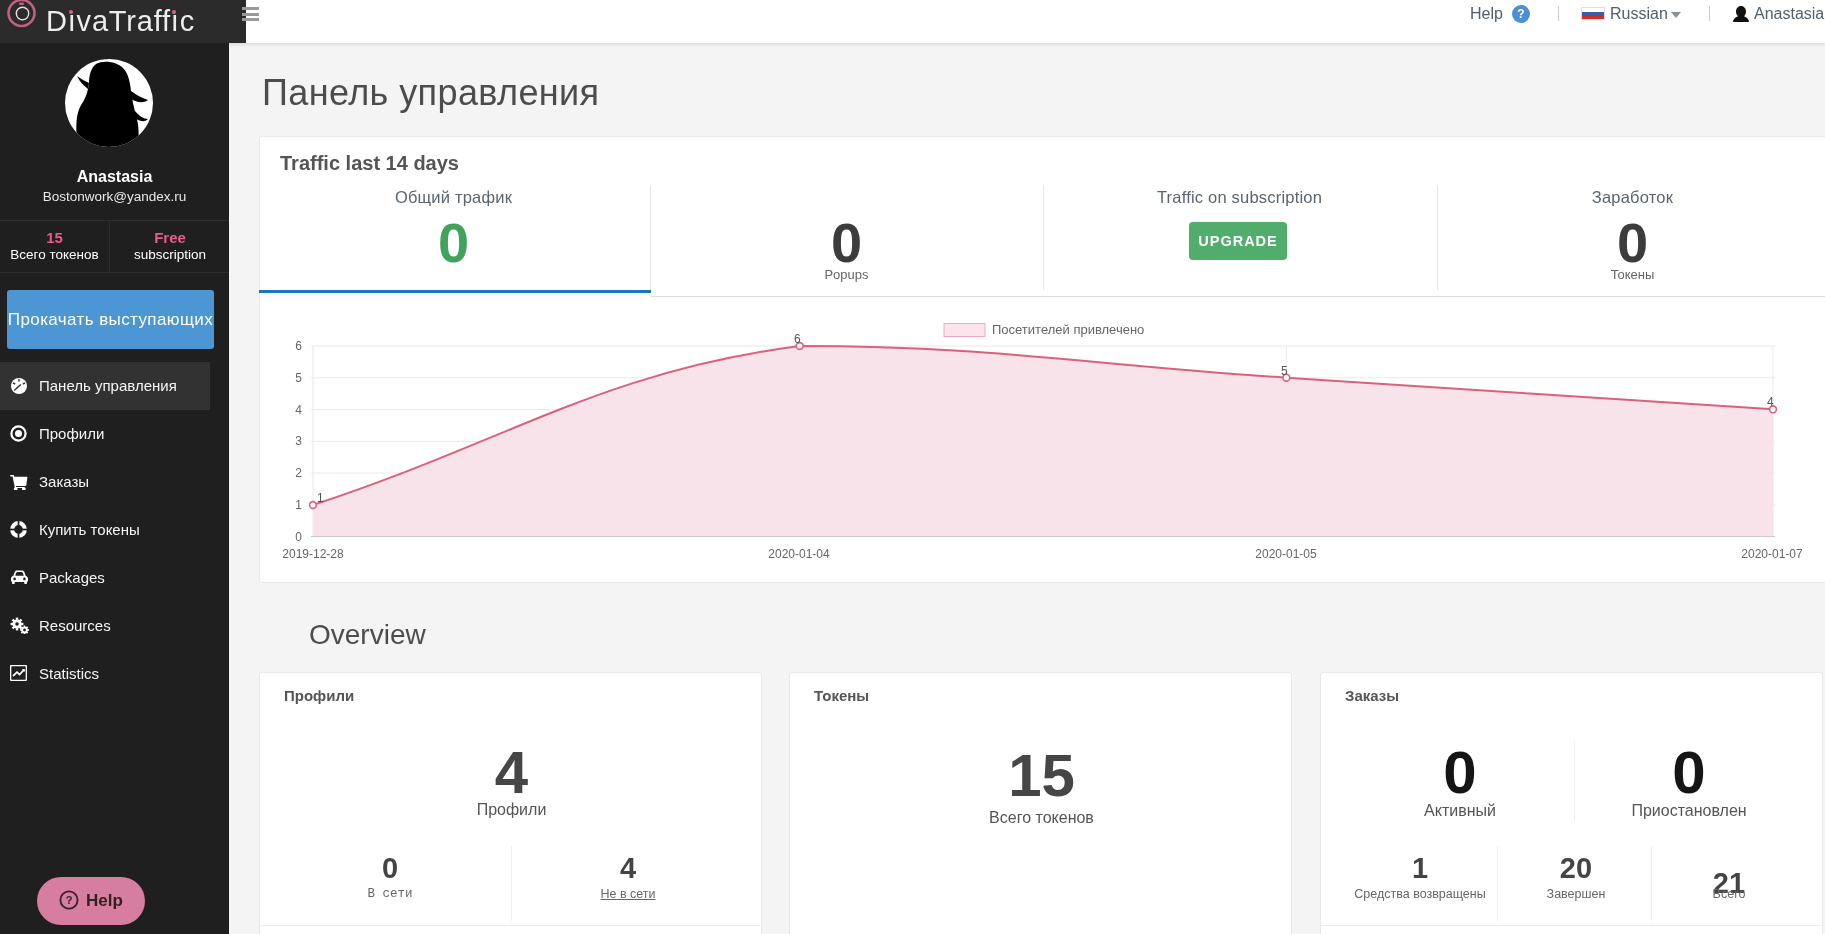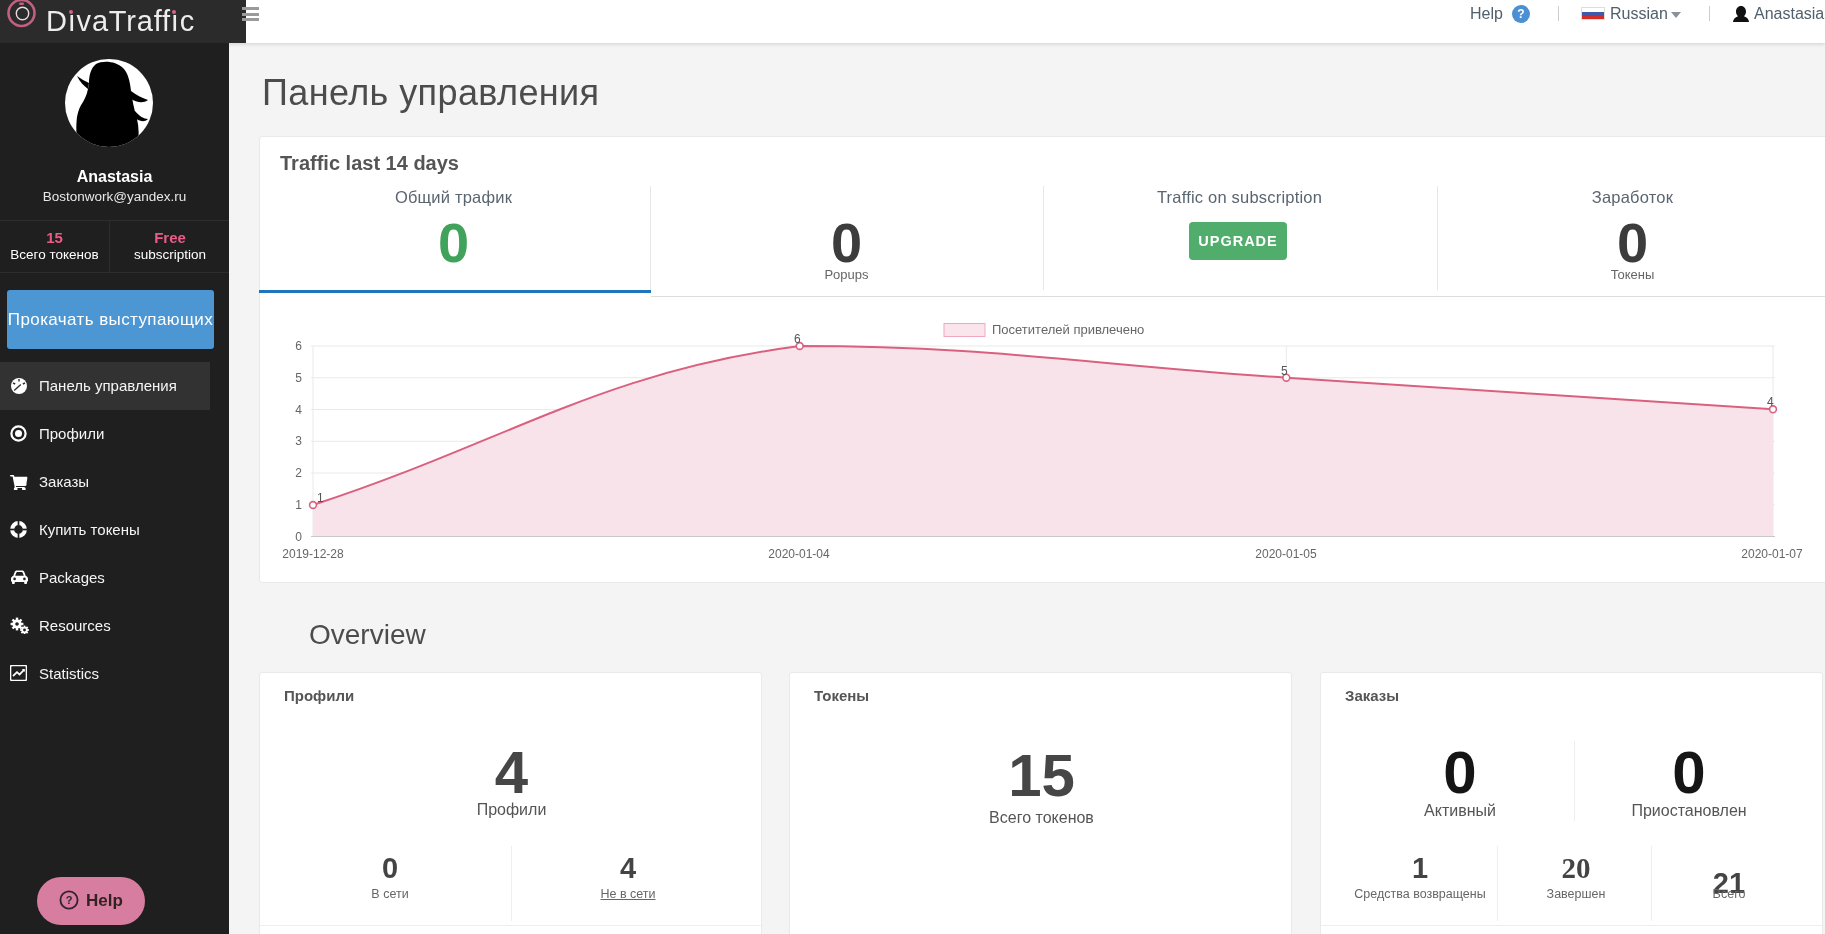--- a/index.html
+++ b/index.html
@@ -241,21 +241,21 @@
     </svg>
   </div>
   <div class="ovtitle">Overview</div>
 
   <div class="ocard" style="left:259px;">
     <div class="ochead">Профили</div>
     <div class="bignum" style="left:0;top:70px;width:503px;font-size:60px;line-height:60px;">4</div>
     <div class="biglbl" style="left:0;top:128px;width:503px;">Профили</div>
     <div class="vdiv" style="left:251px;top:173px;height:75px;"></div>
     <div class="smallnum" style="left:60px;top:181px;width:140px;">0</div>
-    <div class="smalllbl" style="left:60px;top:214px;width:140px;">В сети</div>
+    <div class="smalllbl" style="left:60px;top:214px;width:140px;font-family:Liberation Mono, monospace;">В сети</div>
     <div class="smallnum" style="left:298px;top:181px;width:140px;">4</div>
     <div class="smalllbl" style="left:298px;top:214px;width:140px;text-decoration:underline;">Не в сети</div>
     <div class="hdiv" style="left:0;top:252px;width:503px;"></div>
   </div>
 
   <div class="ocard" style="left:789px;">
     <div class="ochead">Токены</div>
     <div class="bignum" style="left:0;top:73px;width:503px;font-size:60px;line-height:60px;">15</div>
     <div class="biglbl" style="left:0;top:136px;width:503px;">Всего токенов</div>
   </div>
@@ -264,19 +264,19 @@
     <div class="ochead">Заказы</div>
     <div class="bignum" style="left:0px;top:70px;width:278px;font-size:60px;line-height:60px;color:#151515;">0</div>
     <div class="biglbl" style="left:0px;top:129px;width:278px;">Активный</div>
     <div class="bignum" style="left:248px;top:70px;width:240px;font-size:60px;line-height:60px;color:#151515;">0</div>
     <div class="biglbl" style="left:248px;top:129px;width:240px;">Приостановлен</div>
     <div class="vdiv" style="left:253px;top:68px;height:80px;"></div>
     <div class="vdiv" style="left:176px;top:173px;height:75px;"></div>
     <div class="vdiv" style="left:330px;top:173px;height:75px;"></div>
     <div class="smallnum" style="left:29px;top:181px;width:140px;">1</div>
     <div class="smalllbl" style="left:29px;top:214px;width:140px;">Средства возвращены</div>
-    <div class="smallnum" style="left:185px;top:181px;width:140px;font-family:Liberation Serif, serif;">20</div>
+    <div class="smallnum" style="left:185px;top:181px;width:140px;">20</div>
     <div class="smalllbl" style="left:185px;top:214px;width:140px;">Завершен</div>
     <div class="smallnum" style="left:338px;top:196px;width:140px;">21</div>
     <div class="smalllbl" style="left:338px;top:214px;width:140px;">Всего</div>
     <div class="hdiv" style="left:0;top:252px;width:503px;"></div>
   </div>
 </div>
 
 </body></html>

